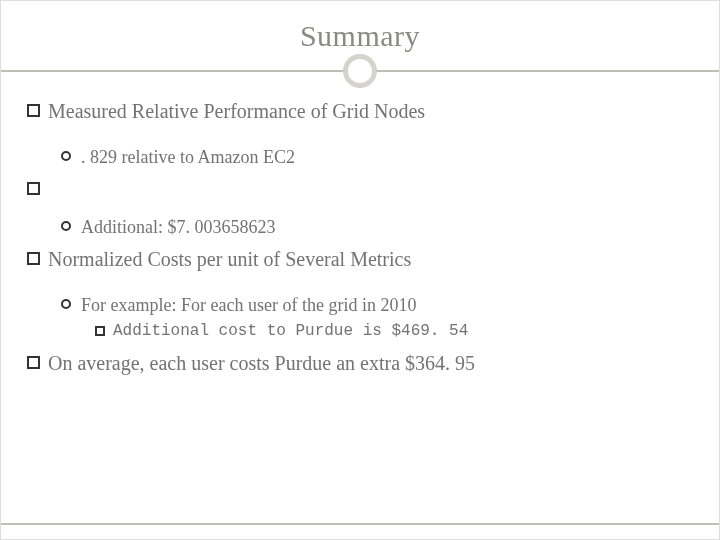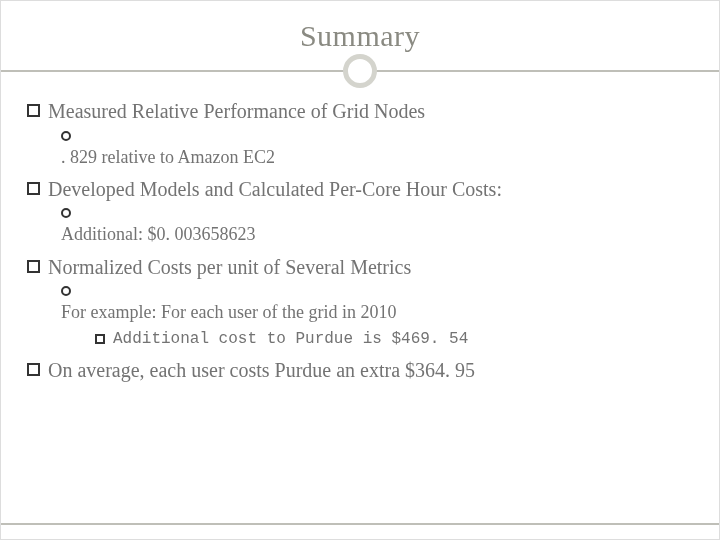--- a/index.html
+++ b/index.html
@@ -64,26 +64,25 @@
     display: inline-block;
     width: 10px;
     height: 10px;
     border: 2px solid #333;
     margin-top: 5px;
     flex-shrink: 0;
   }
   .lvl2 {
     display: flex;
     align-items: flex-start;
-    gap: 4px;
+    gap: 10px;
     margin-left: 34px;
-    margin-top: 0;
+    margin-top: 20px;
     font-size: 18px;
     line-height: 1.35;
-    flex-direction: column;
   }
   .circ {
     display: inline-block;
     width: 10px;
     height: 10px;
     border: 2px solid #333;
     border-radius: 50%;
     margin-top: 6px;
     flex-shrink: 0;
   }
@@ -124,25 +123,24 @@
       <span class="box"></span>
       <span>Measured Relative Performance of Grid Nodes</span>
     </div>
     <div class="lvl2">
       <span class="circ"></span>
       <span>. 829 relative to Amazon EC2</span>
     </div>
 
     <div class="lvl1">
       <span class="box"></span>
-      <span>Developed Models and Calculated Per-Core Hour Costs:</span>
     </div>
     <div class="lvl2">
       <span class="circ"></span>
-      <span>Additional: $0. 003658623</span>
+      <span>Additional: $7. 003658623</span>
     </div>
 
     <div class="lvl1">
       <span class="box"></span>
       <span>Normalized Costs per unit of Several Metrics</span>
     </div>
     <div class="lvl2">
       <span class="circ"></span>
       <span>For example: For each user of the grid in 2010</span>
     </div>

